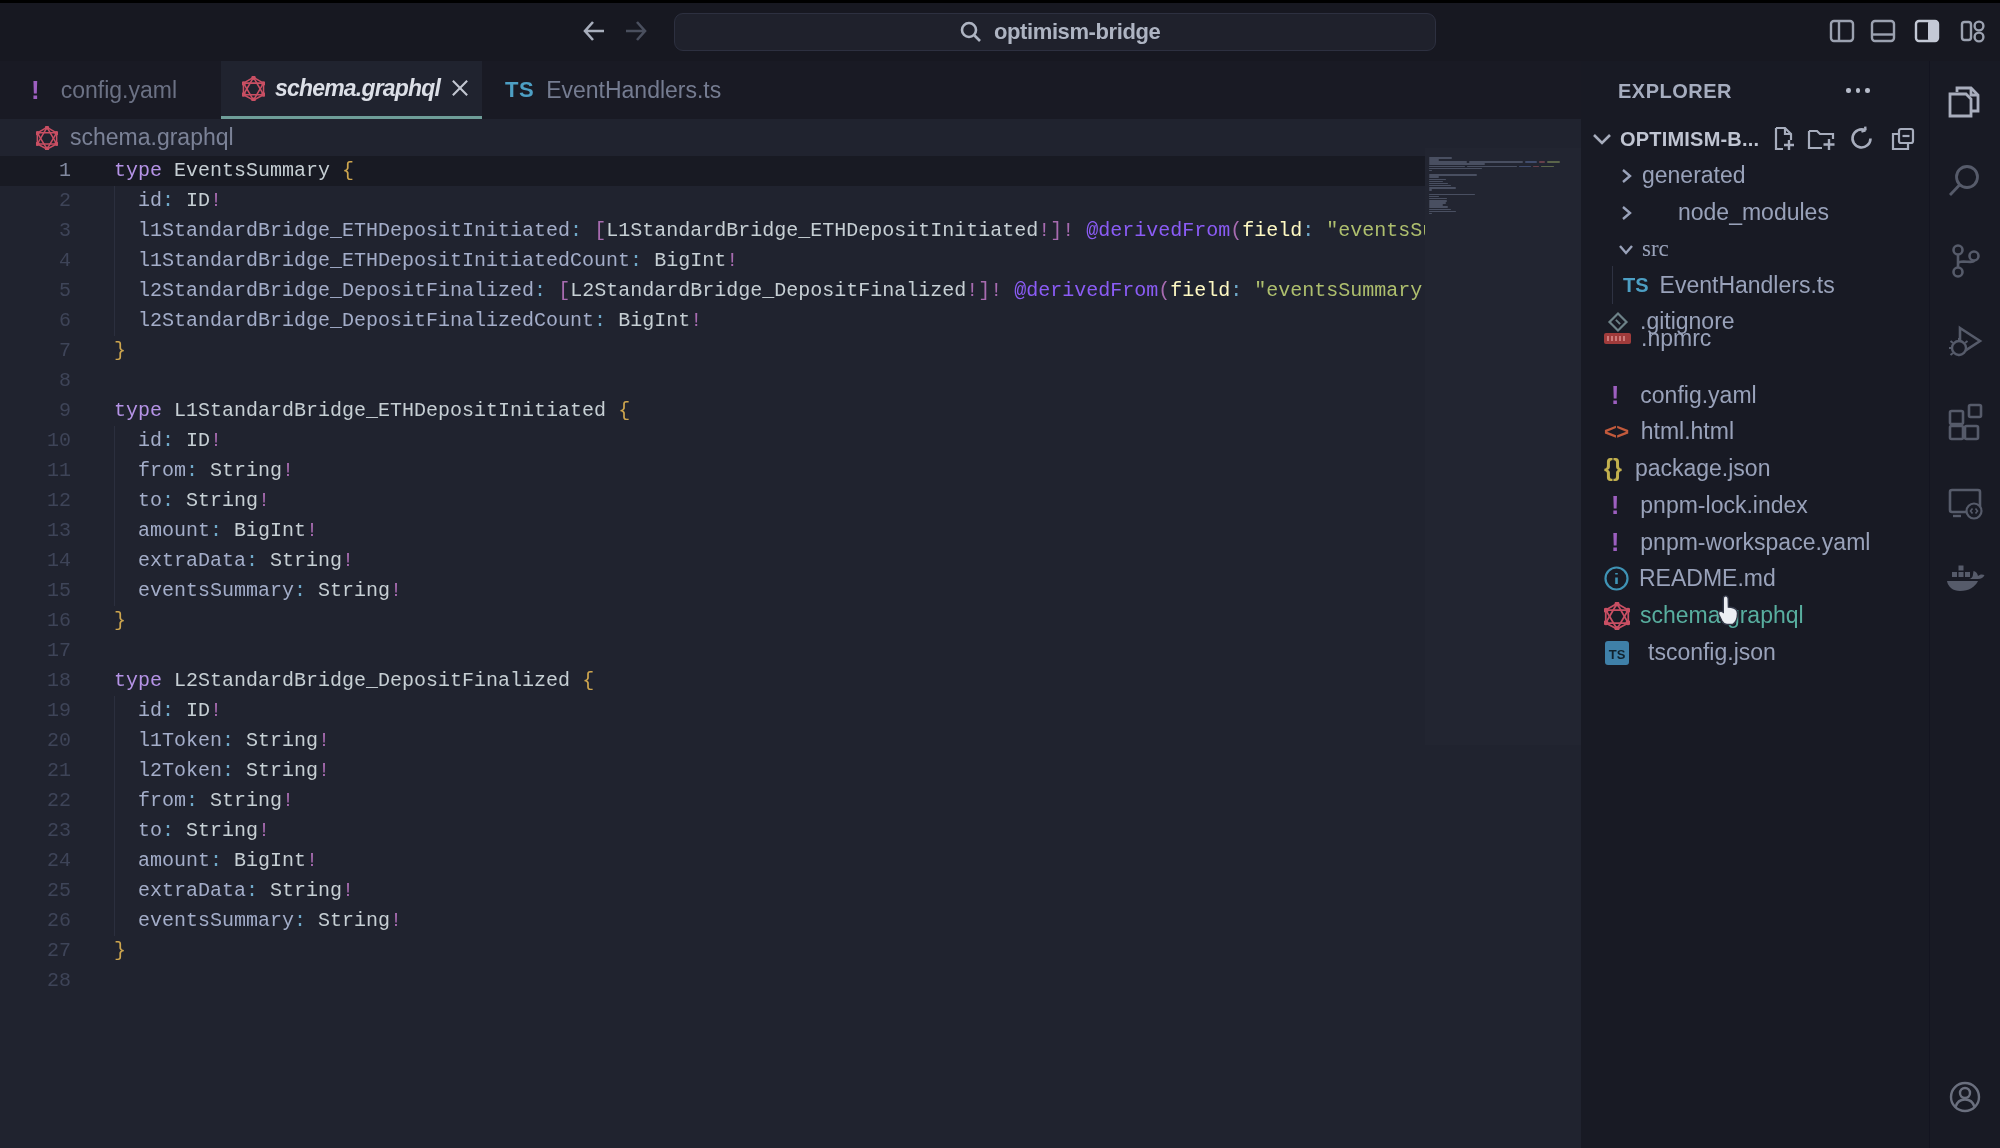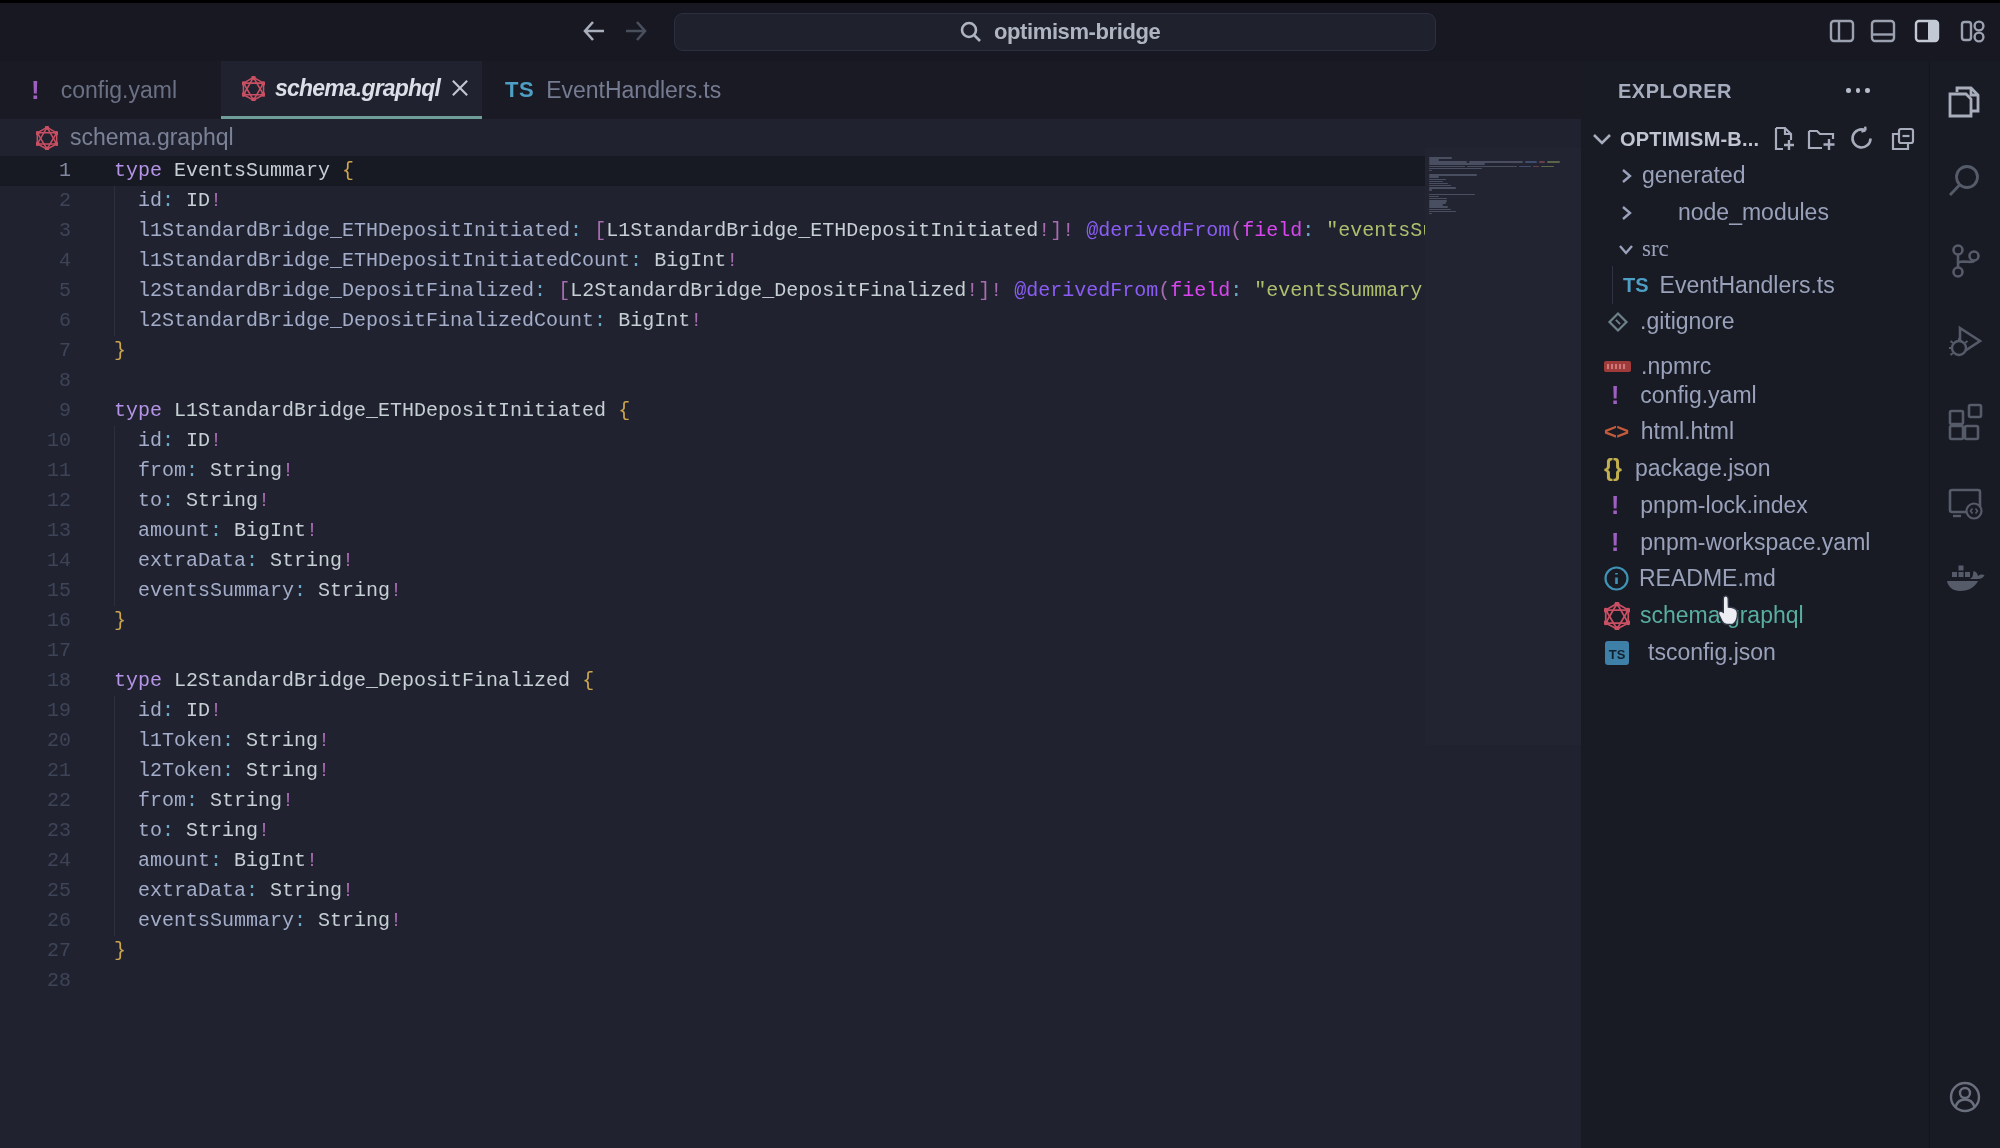--- a/index.html
+++ b/index.html
@@ -26,21 +26,21 @@
   #gutter .a{color:#8189a0;}
   #code{left:114px;top:156px;font-family:"Liberation Mono",monospace;
     font-size:20px;line-height:30px;white-space:pre;color:#a3adc9;}
   .k{color:#b593e6;} 
   .t{color:#c6cfd4;} 
   .b{color:#cda54e;} 
   .f{color:#a3adc9;} 
   .c{color:#6fa9c9;} 
   .m{color:#a76bb0;} 
   .d{color:#8b5cf6;} 
-  .r{color:#d946ef;text-align:right;} 
+  .r{color:#fef9c3;text-align:right;} 
   .s{color:#aebf6e;} 
   
   #minimap{left:1425px;top:156px;width:156px;height:992px;background:#20232f;overflow:hidden;}
   #minimapshade{left:1425px;top:148px;width:156px;height:597px;background:rgba(255,255,255,0.012);}
   .mml{position:absolute;height:1.6px;border-radius:1px;}
   
   #sidebar{left:1581px;top:61px;width:348px;height:1087px;background:#181a24;}
   #activitybar{left:1929px;top:61px;width:71px;height:1087px;background:#181a24;border-left:1px solid #131420;box-sizing:border-box;}
   .sbrow{position:absolute;left:0;width:348px;height:37px;display:flex;align-items:center;
     color:#99a2ba;font-size:23px;}
@@ -337,21 +337,21 @@
   <span style="margin-left:11px">EventHandlers.ts</span>
 </div>
 <div class="abs" style="left:1612px;top:266px;width:1px;height:38px;background:#2e3242;"></div>
 <div class="sbrow" style="left:1581px;top:303px;">
   <svg style="margin-left:24px" width="26" height="26" viewBox="0 0 26 26">
       <rect x="7" y="7" width="12" height="12" stroke="#6d8288" stroke-width="2.2" fill="none" transform="rotate(45 13 13)"></rect>
       <path d="M10 13 L16 13" stroke="#6d8288" stroke-width="2" transform="rotate(45 13 13)"></path>
     </svg>
   <span style="margin-left:9px">.gitignore</span>
 </div>
-<div class="sbrow" style="left:1581px;top:348px;text-align:center;">
+<div class="sbrow" style="left:1581px;top:320px;text-align:center;">
   <svg style="margin-left:22px" width="29" height="26" viewBox="0 0 29 26">
       <rect x="1" y="7" width="27" height="11" rx="2" fill="#a03b3b"></rect>
       <path d="M5 10 V15 M9 10 V15 M13 10 V15 M17 10 V15 M21 10 V15" stroke="#d98a8a" stroke-width="1.6"></path>
     </svg>
   <span style="margin-left:9px">.npmrc</span>
 </div>
 <div class="sbrow" style="left:1581px;top:377px;">
   <span style="margin-left:30px;color:#9d5fc0;font-size:25px;font-weight:700;">!</span>
   <span style="margin-left:21px">config.yaml</span>
 </div>

